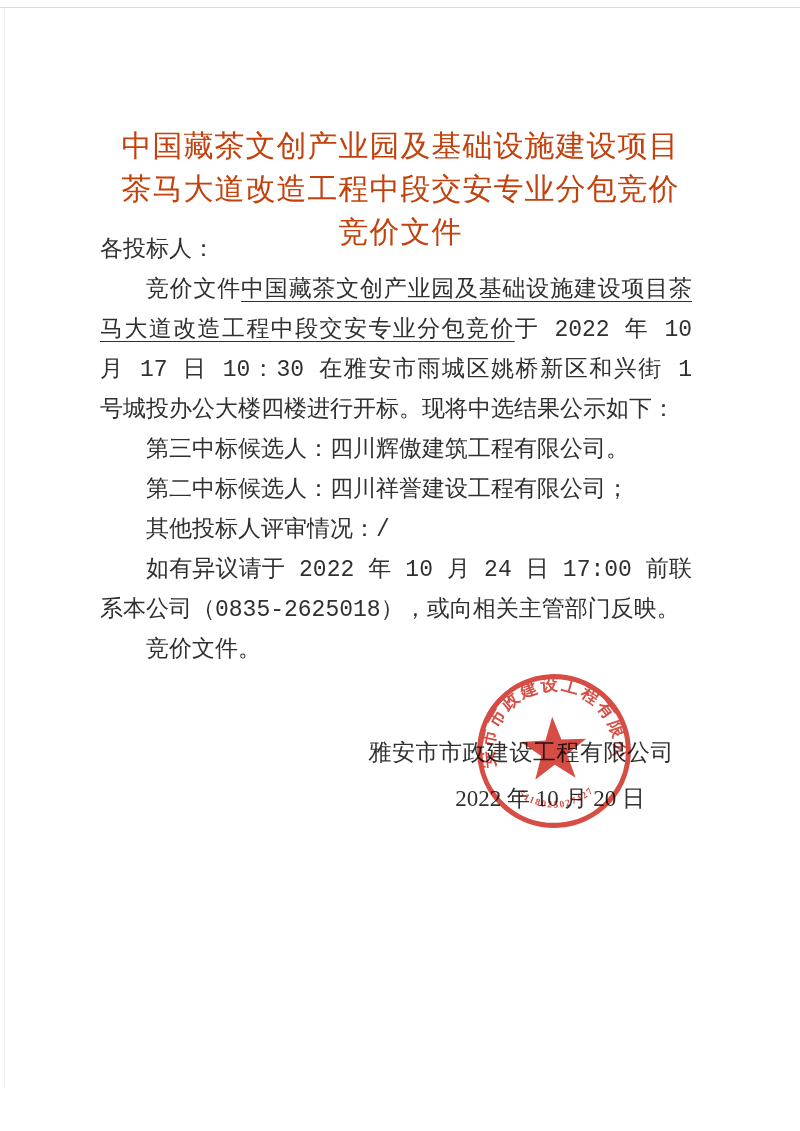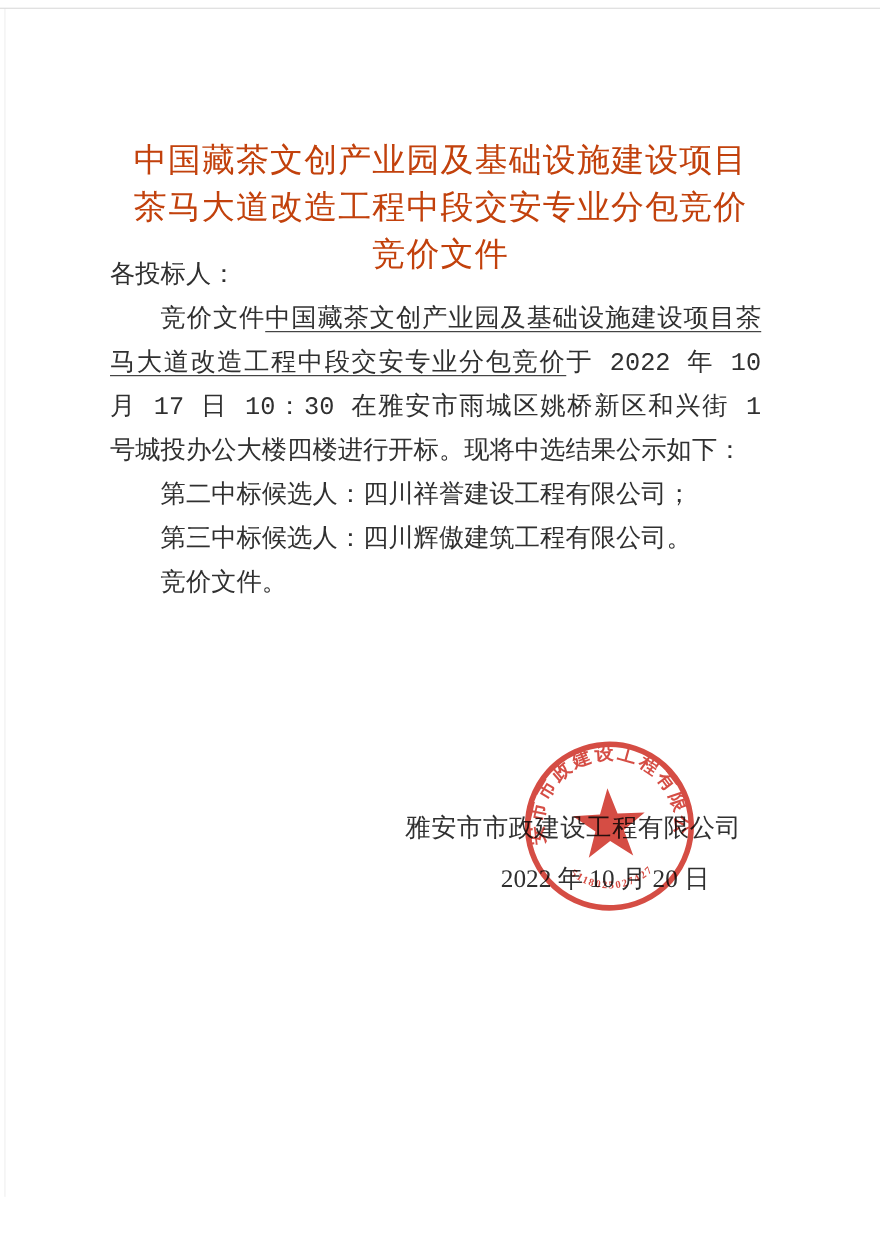--- a/index.html
+++ b/index.html
@@ -108,22 +108,24 @@
 
   <h1 class="doc-title">
     <span>中国藏茶文创产业园及基础设施建设项目</span><br>
     <span>茶马大道改造工程中段交安专业分包竞价</span><br>
     <span>竞价文件</span>
   </h1>
 
   <div class="doc-body">
     <p>各投标人：</p>
     <p class="indent"><span>竞价文件</span><span class="uline">中国藏茶文创产业园及基础设施建设项目茶马大道改造工程中段交安专业分包竞价</span><span>于 2022 年 10 月 17 日 10：30 在雅安市雨城区姚桥新区和兴街 1 号城投办公大楼四楼进行开标。现将中选结果公示如下：</span></p>
+    <p class="indent">第三中标候选人：四川辉傲建筑工程有限公司。</p>
     <p class="indent">第二中标候选人：四川祥誉建设工程有限公司；</p>
-    <p class="indent">第三中标候选人：四川辉傲建筑工程有限公司。</p>
+    <p class="indent">其他投标人评审情况：/</p>
+    <p class="indent">如有异议请于 2022 年 10 月 24 日 17:00 前联系本公司（0835-2625018），或向相关主管部门反映。</p>
     <p class="indent">竞价文件。</p>
   </div>
 
   <div class="sig-company">雅安市市政建设工程有限公司</div>
   <div class="sig-date">2022 年 10 月 20 日</div>
 
   <svg class="seal" viewBox="0 0 170 170" xmlns="http://www.w3.org/2000/svg" xmlns:xlink="http://www.w3.org/1999/xlink">
     <defs>
       <path id="sealTopArc" d="M 28.6 105.5 A 60 60 0 1 1 141.4 105.5" fill="none"></path>
       <path id="sealBottomArc" d="M 40.9 119.5 A 56 56 0 0 0 129.1 119.5" fill="none"></path>

